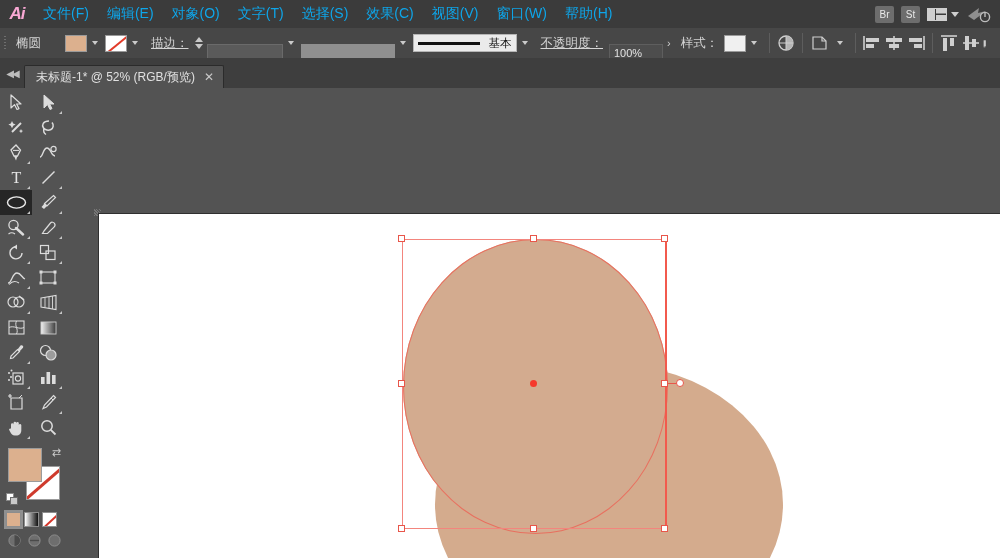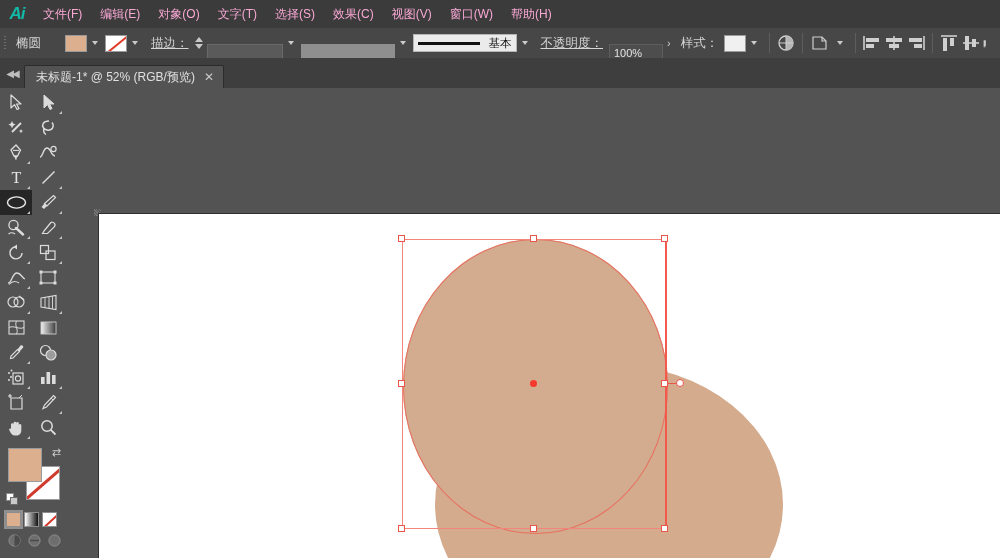--- a/index.html
+++ b/index.html
@@ -14,25 +14,25 @@
   #app{position:relative;width:1000px;height:558px;}
 
   
   .menubar{
     position:absolute;left:0;top:0;width:1000px;height:28px;
     background:#3b3b3b;display:flex;align-items:center;
     border-bottom:1px solid #2c2c2c;
   }
   .ai-logo{
     width:34px;height:28px;display:flex;align-items:center;justify-content:center;
-    color:#14b8a6;font-weight:bold;font-size:17px;font-style:italic;
+    color:#f9a8d4;font-weight:bold;font-size:17px;font-style:italic;
     letter-spacing:-1px;
   }
   .menu-item{
-    padding:4px 9px;color:#f9a8d4;font-size:12px;white-space:nowrap;cursor:default;
+    padding:4px 9px;color:#0ea5e9;font-size:14px;white-space:nowrap;cursor:default;
   }
   .menu-right{margin-left:auto;display:flex;align-items:center;padding-right:8px;gap:7px;}
   .sq-btn{
     width:19px;height:17px;background:#6d6d6d;color:#e8e8e8;
     font-size:10px;display:flex;align-items:center;justify-content:center;
     border-radius:2px;
   }
   .arrange-ico{display:flex;align-items:center;gap:4px;}
   .arrange-glyph{width:20px;height:13px;display:block;}
   .chev{width:0;height:0;border-left:4px solid transparent;border-right:4px solid transparent;border-top:5px solid #cfcfcf;}
@@ -185,20 +185,38 @@
     <div class="menu-item">文件(F)</div>
     <div class="menu-item">编辑(E)</div>
     <div class="menu-item">对象(O)</div>
     <div class="menu-item">文字(T)</div>
     <div class="menu-item">选择(S)</div>
     <div class="menu-item">效果(C)</div>
     <div class="menu-item">视图(V)</div>
     <div class="menu-item">窗口(W)</div>
     <div class="menu-item">帮助(H)</div>
 
+    <div class="menu-right">
+      <div class="sq-btn">Br</div>
+      <div class="sq-btn">St</div>
+      <div class="arrange-ico">
+        <svg class="arrange-glyph" viewBox="0 0 20 13">
+          <rect x="0.5" y="0.5" width="19" height="12" fill="none" stroke="#cfcfcf"></rect>
+          <rect x="1" y="1" width="7" height="11" fill="#cfcfcf"></rect>
+          <rect x="9" y="1" width="10" height="4.5" fill="#cfcfcf"></rect>
+          <rect x="9" y="7" width="10" height="5" fill="#cfcfcf"></rect>
+        </svg>
+        <span class="chev"></span>
+      </div>
+      <svg class="cc-ico" viewBox="0 0 26 18">
+        <path d="M2 11 L13 3 L12 8 L20 6 L8 15 Z" fill="#8e8e8e"></path>
+        <circle cx="19" cy="12" r="4.6" fill="none" stroke="#bdbdbd" stroke-width="1.4"></circle>
+        <line x1="19" y1="7.4" x2="19" y2="12" stroke="#bdbdbd" stroke-width="1.4"></line>
+      </svg>
+    </div>
   </div>
 
   <div class="controlbar">
     <div class="grip">
         <i></i>
       </div>
     <div class="cb-label">椭圆</div>
 
     <div style="width:18px"></div>
     <div class="swatch-box" id="cb-fill" style="background: rgb(220, 176, 142);"></div>

